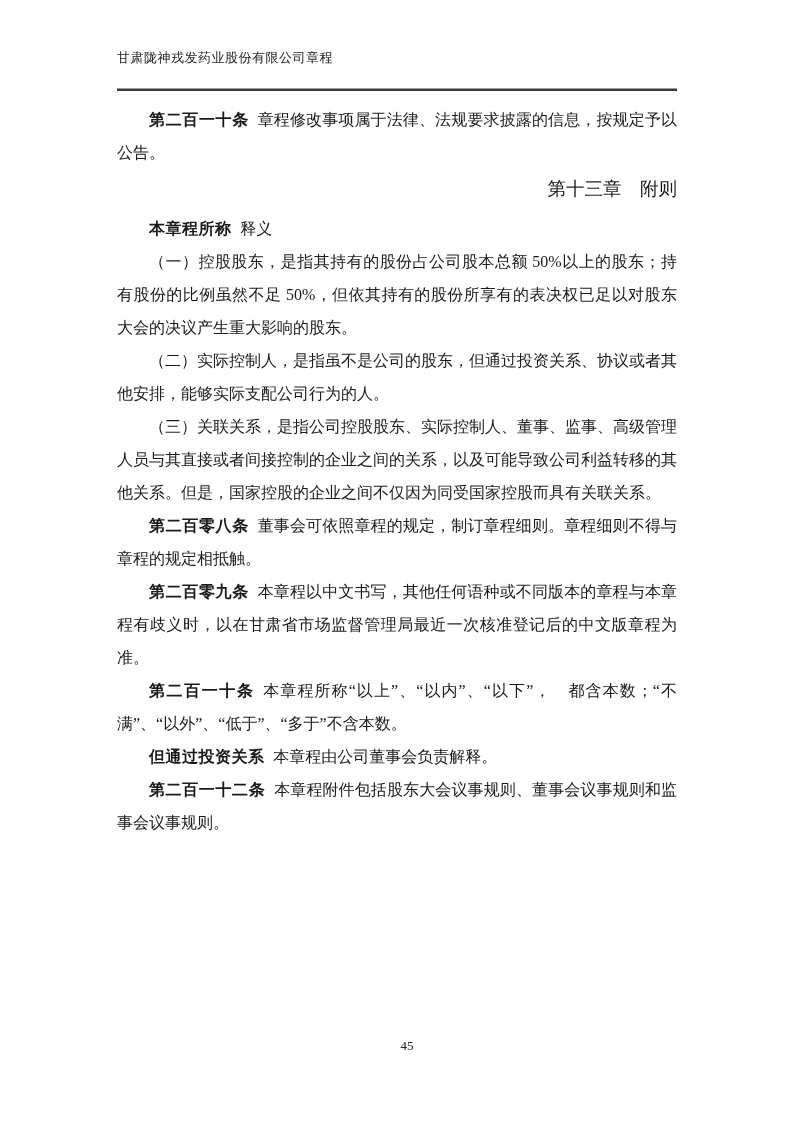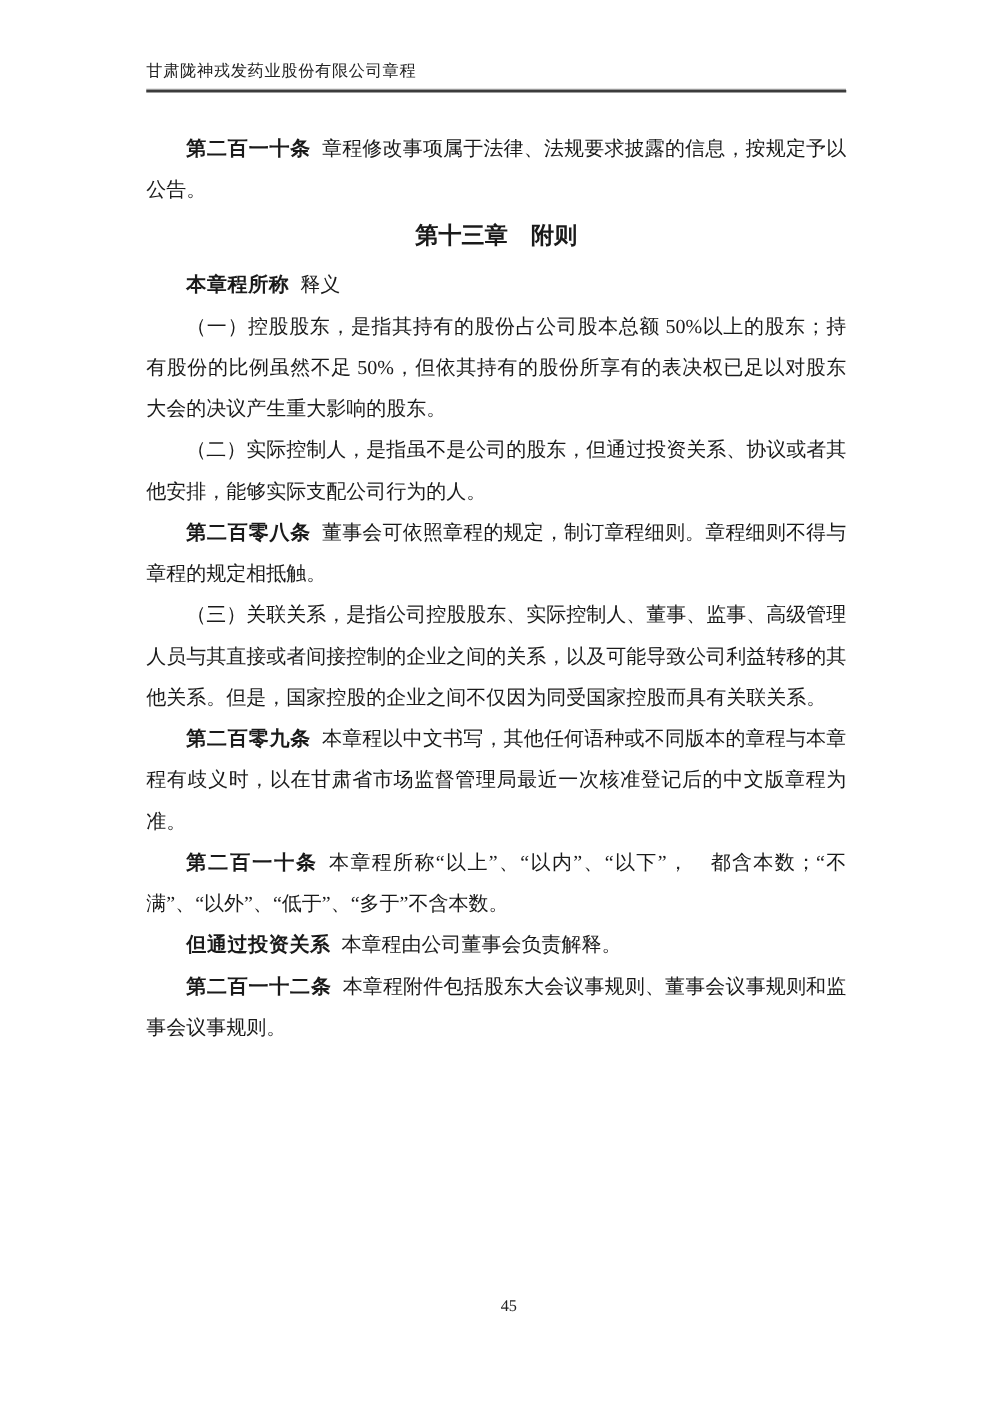--- a/index.html
+++ b/index.html
@@ -14,21 +14,21 @@
     background: #ffffff;
     overflow: hidden;
     font-family: "Liberation Serif", "DejaVu Serif", serif;
     color: #1a1a1a;
   }
   .header {
     position: absolute;
     top: 48px;
     left: 117px;
     width: 560px;
-    padding-bottom: 6px;
+    padding-bottom: 22px;
     border-bottom: 2.5px solid #3c3c3c;
     box-shadow: 0 -1px 0 0 #9a9a9a inset;
   }
   .header-title {
     font-size: 13px;
     letter-spacing: 0.5px;
     color: #222222;
   }
   .content {
     position: absolute;
@@ -50,22 +50,22 @@
     font-weight: bold;
     letter-spacing: 0.5px;
   }
   .lbl + .txt {
     margin-left: 0.55em;
   }
   .chapter {
     margin: 4px 0 6px 0;
     font-size: 18.5px;
     line-height: 33px;
-    font-weight: bold;
-    text-align: center;
+    font-weight: normal;
+    text-align: right;
     text-indent: 0;
   }
   .footer {
     position: absolute;
     top: 1036px;
     left: 0;
     width: 794px;
     text-align: center;
   }
   .page-number {
@@ -88,23 +88,23 @@
     <p class="para first-para"><b class="lbl">第二百一十条</b><span class="txt">章程修改事项属于法律、法规要求披露的信息，按规定予以公告。</span></p>
 
     <h2 class="chapter">第十三章　附则</h2>
 
     <p class="para"><b class="lbl">本章程所称</b><span class="txt">释义</span></p>
 
     <p class="para"><span class="txt">（一）控股股东，是指其持有的股份占公司股本总额 50%以上的股东；持有股份的比例虽然不足 50%，但依其持有的股份所享有的表决权已足以对股东大会的决议产生重大影响的股东。</span></p>
 
     <p class="para"><span class="txt">（二）实际控制人，是指虽不是公司的股东，但通过投资关系、协议或者其他安排，能够实际支配公司行为的人。</span></p>
 
+    <p class="para"><span class="txt">（三）关联关系，是指公司控股股东、实际控制人、董事、监事、高级管理人员与其直接或者间接控制的企业之间的关系，以及可能导致公司利益转移的其他关系。但是，国家控股的企业之间不仅因为同受国家控股而具有关联关系。</span></p>
+
     <p class="para"><b class="lbl">第二百零八条</b><span class="txt">董事会可依照章程的规定，制订章程细则。章程细则不得与章程的规定相抵触。</span></p>
-
-    <p class="para"><span class="txt">（三）关联关系，是指公司控股股东、实际控制人、董事、监事、高级管理人员与其直接或者间接控制的企业之间的关系，以及可能导致公司利益转移的其他关系。但是，国家控股的企业之间不仅因为同受国家控股而具有关联关系。</span></p>
 
     <p class="para"><b class="lbl">第二百零九条</b><span class="txt">本章程以中文书写，其他任何语种或不同版本的章程与本章程有歧义时，以在甘肃省市场监督管理局最近一次核准登记后的中文版章程为准。</span></p>
 
     <p class="para"><b class="lbl">第二百一十条</b><span class="txt">本章程所称“以上”、“以内”、“以下”，　都含本数；“不满”、“以外”、“低于”、“多于”不含本数。</span></p>
 
     <p class="para"><b class="lbl">但通过投资关系</b><span class="txt">本章程由公司董事会负责解释。</span></p>
 
     <p class="para"><b class="lbl">第二百一十二条</b><span class="txt">本章程附件包括股东大会议事规则、董事会议事规则和监事会议事规则。</span></p>
 
   </div>

